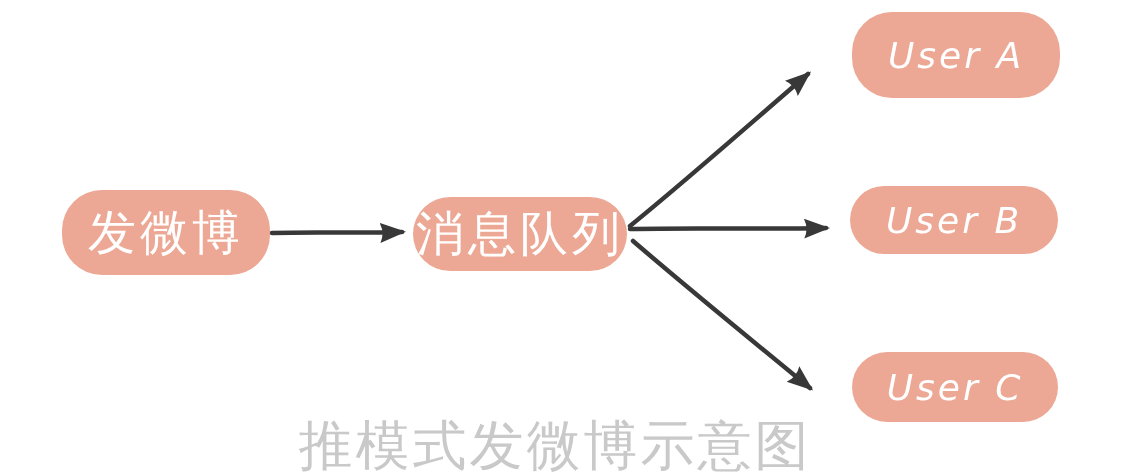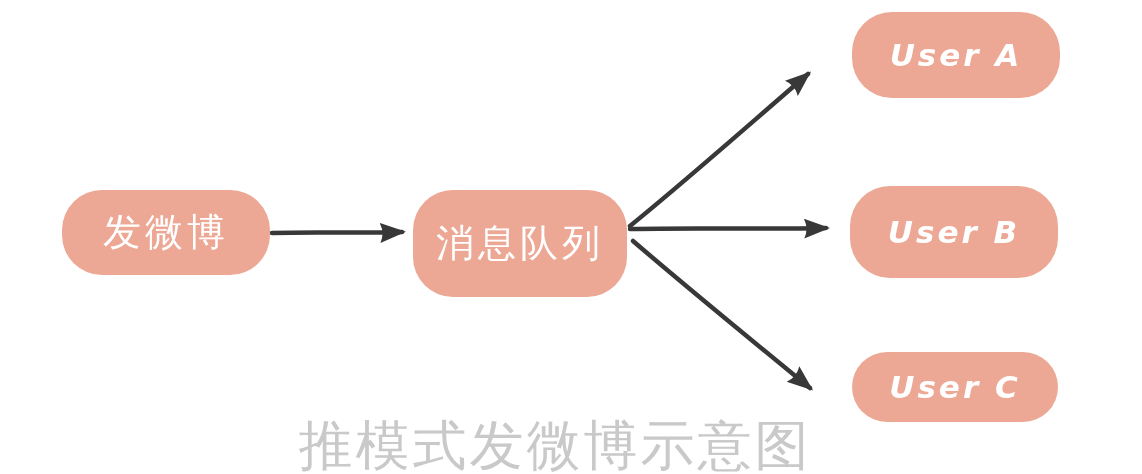--- a/index.html
+++ b/index.html
@@ -28,27 +28,27 @@
     align-items: center;
     justify-content: center;
     text-align: center;
     letter-spacing: 2px;
   }
   .node-label {
     color: var(--node-text);
     font-weight: 500;
     white-space: nowrap;
   }
-  .node-cjk .node-label { font-size: 38px; letter-spacing: 4px; }
-  .node-user .node-label { font-size: 31px; font-style: italic; letter-spacing: 3px; font-weight: bold; }
+  .node-cjk .node-label { font-size: 48px; letter-spacing: 4px; }
+  .node-user .node-label { font-size: 36px; font-style: italic; letter-spacing: 3px; }
 
   #node-post  { left: 62px;  top: 190px; width: 208px; height: 85px; }
-  #node-queue { left: 413px; top: 190px; width: 214px; height: 107px; }
+  #node-queue { left: 413px; top: 197px; width: 214px; height: 74px; }
   #node-userA { left: 852px; top: 12px;  width: 208px; height: 86px; }
-  #node-userB { left: 850px; top: 186px; width: 208px; height: 92px; }
+  #node-userB { left: 850px; top: 186px; width: 208px; height: 68px; }
   #node-userC { left: 852px; top: 352px; width: 206px; height: 70px; }
 
   .edges-svg {
     position: absolute;
     left: 0; top: 0;
     width: 1142px; height: 474px;
     pointer-events: none;
   }
   .edge-line {
     fill: none;

